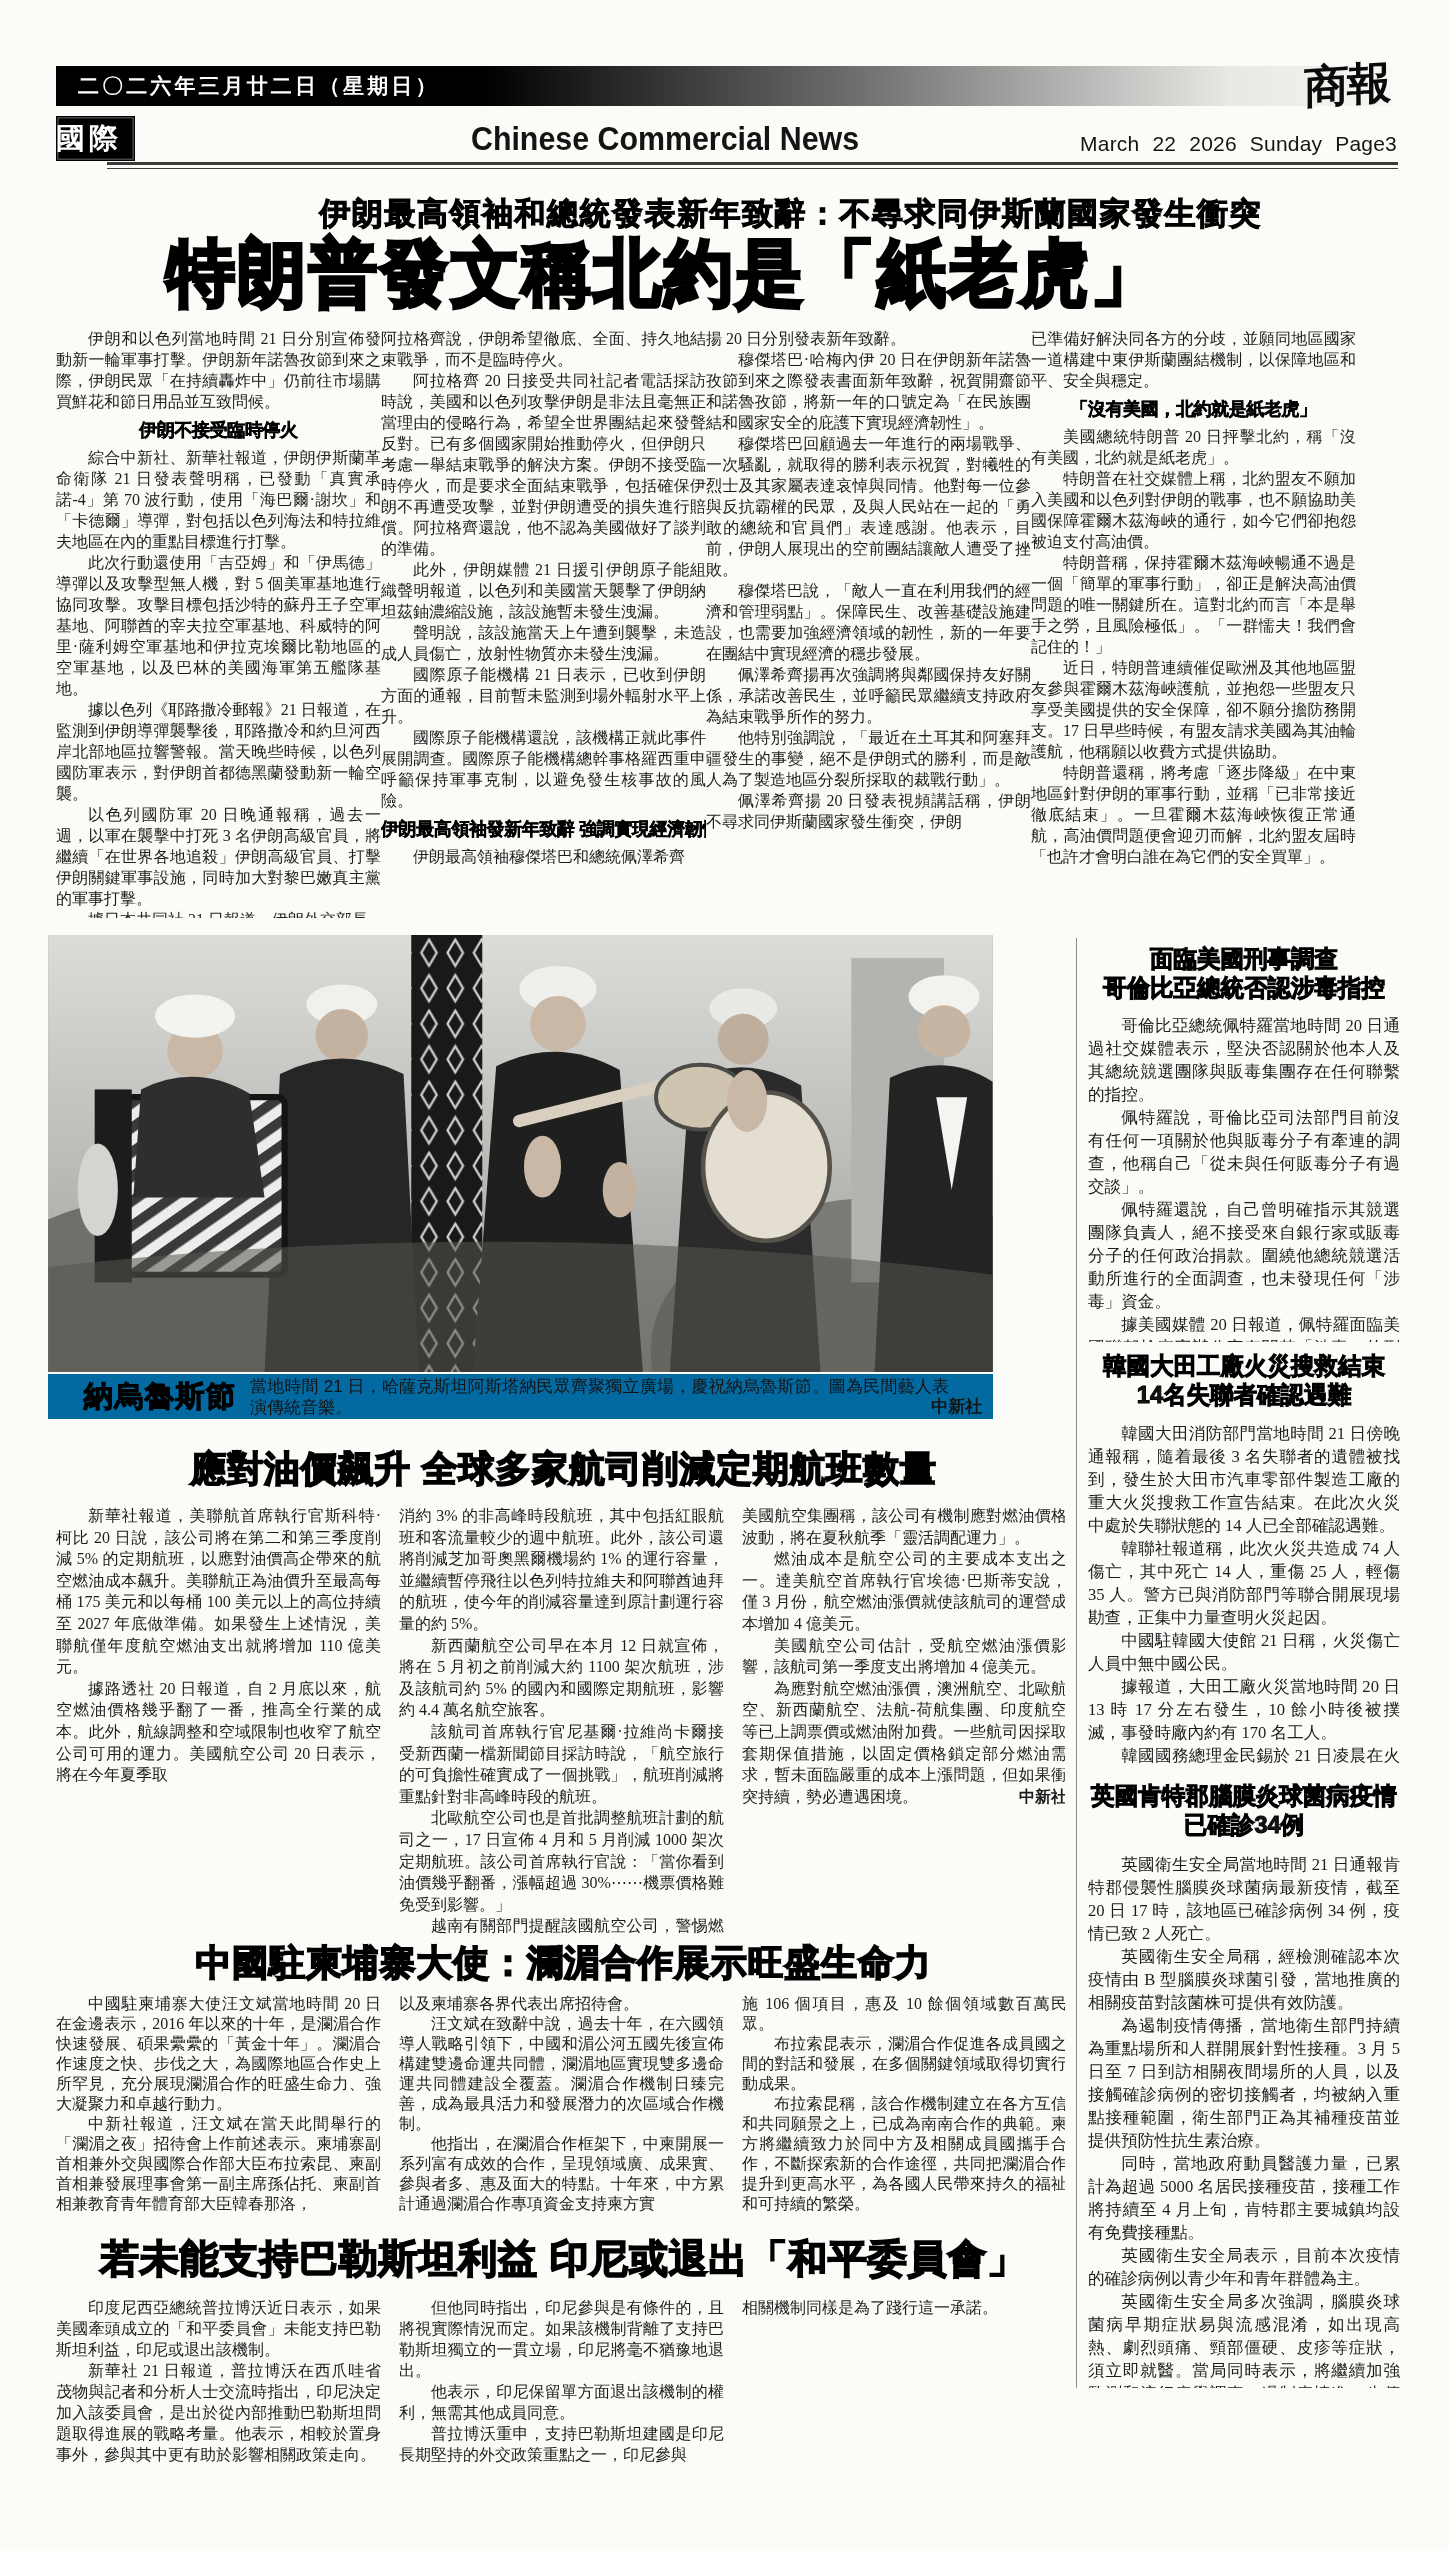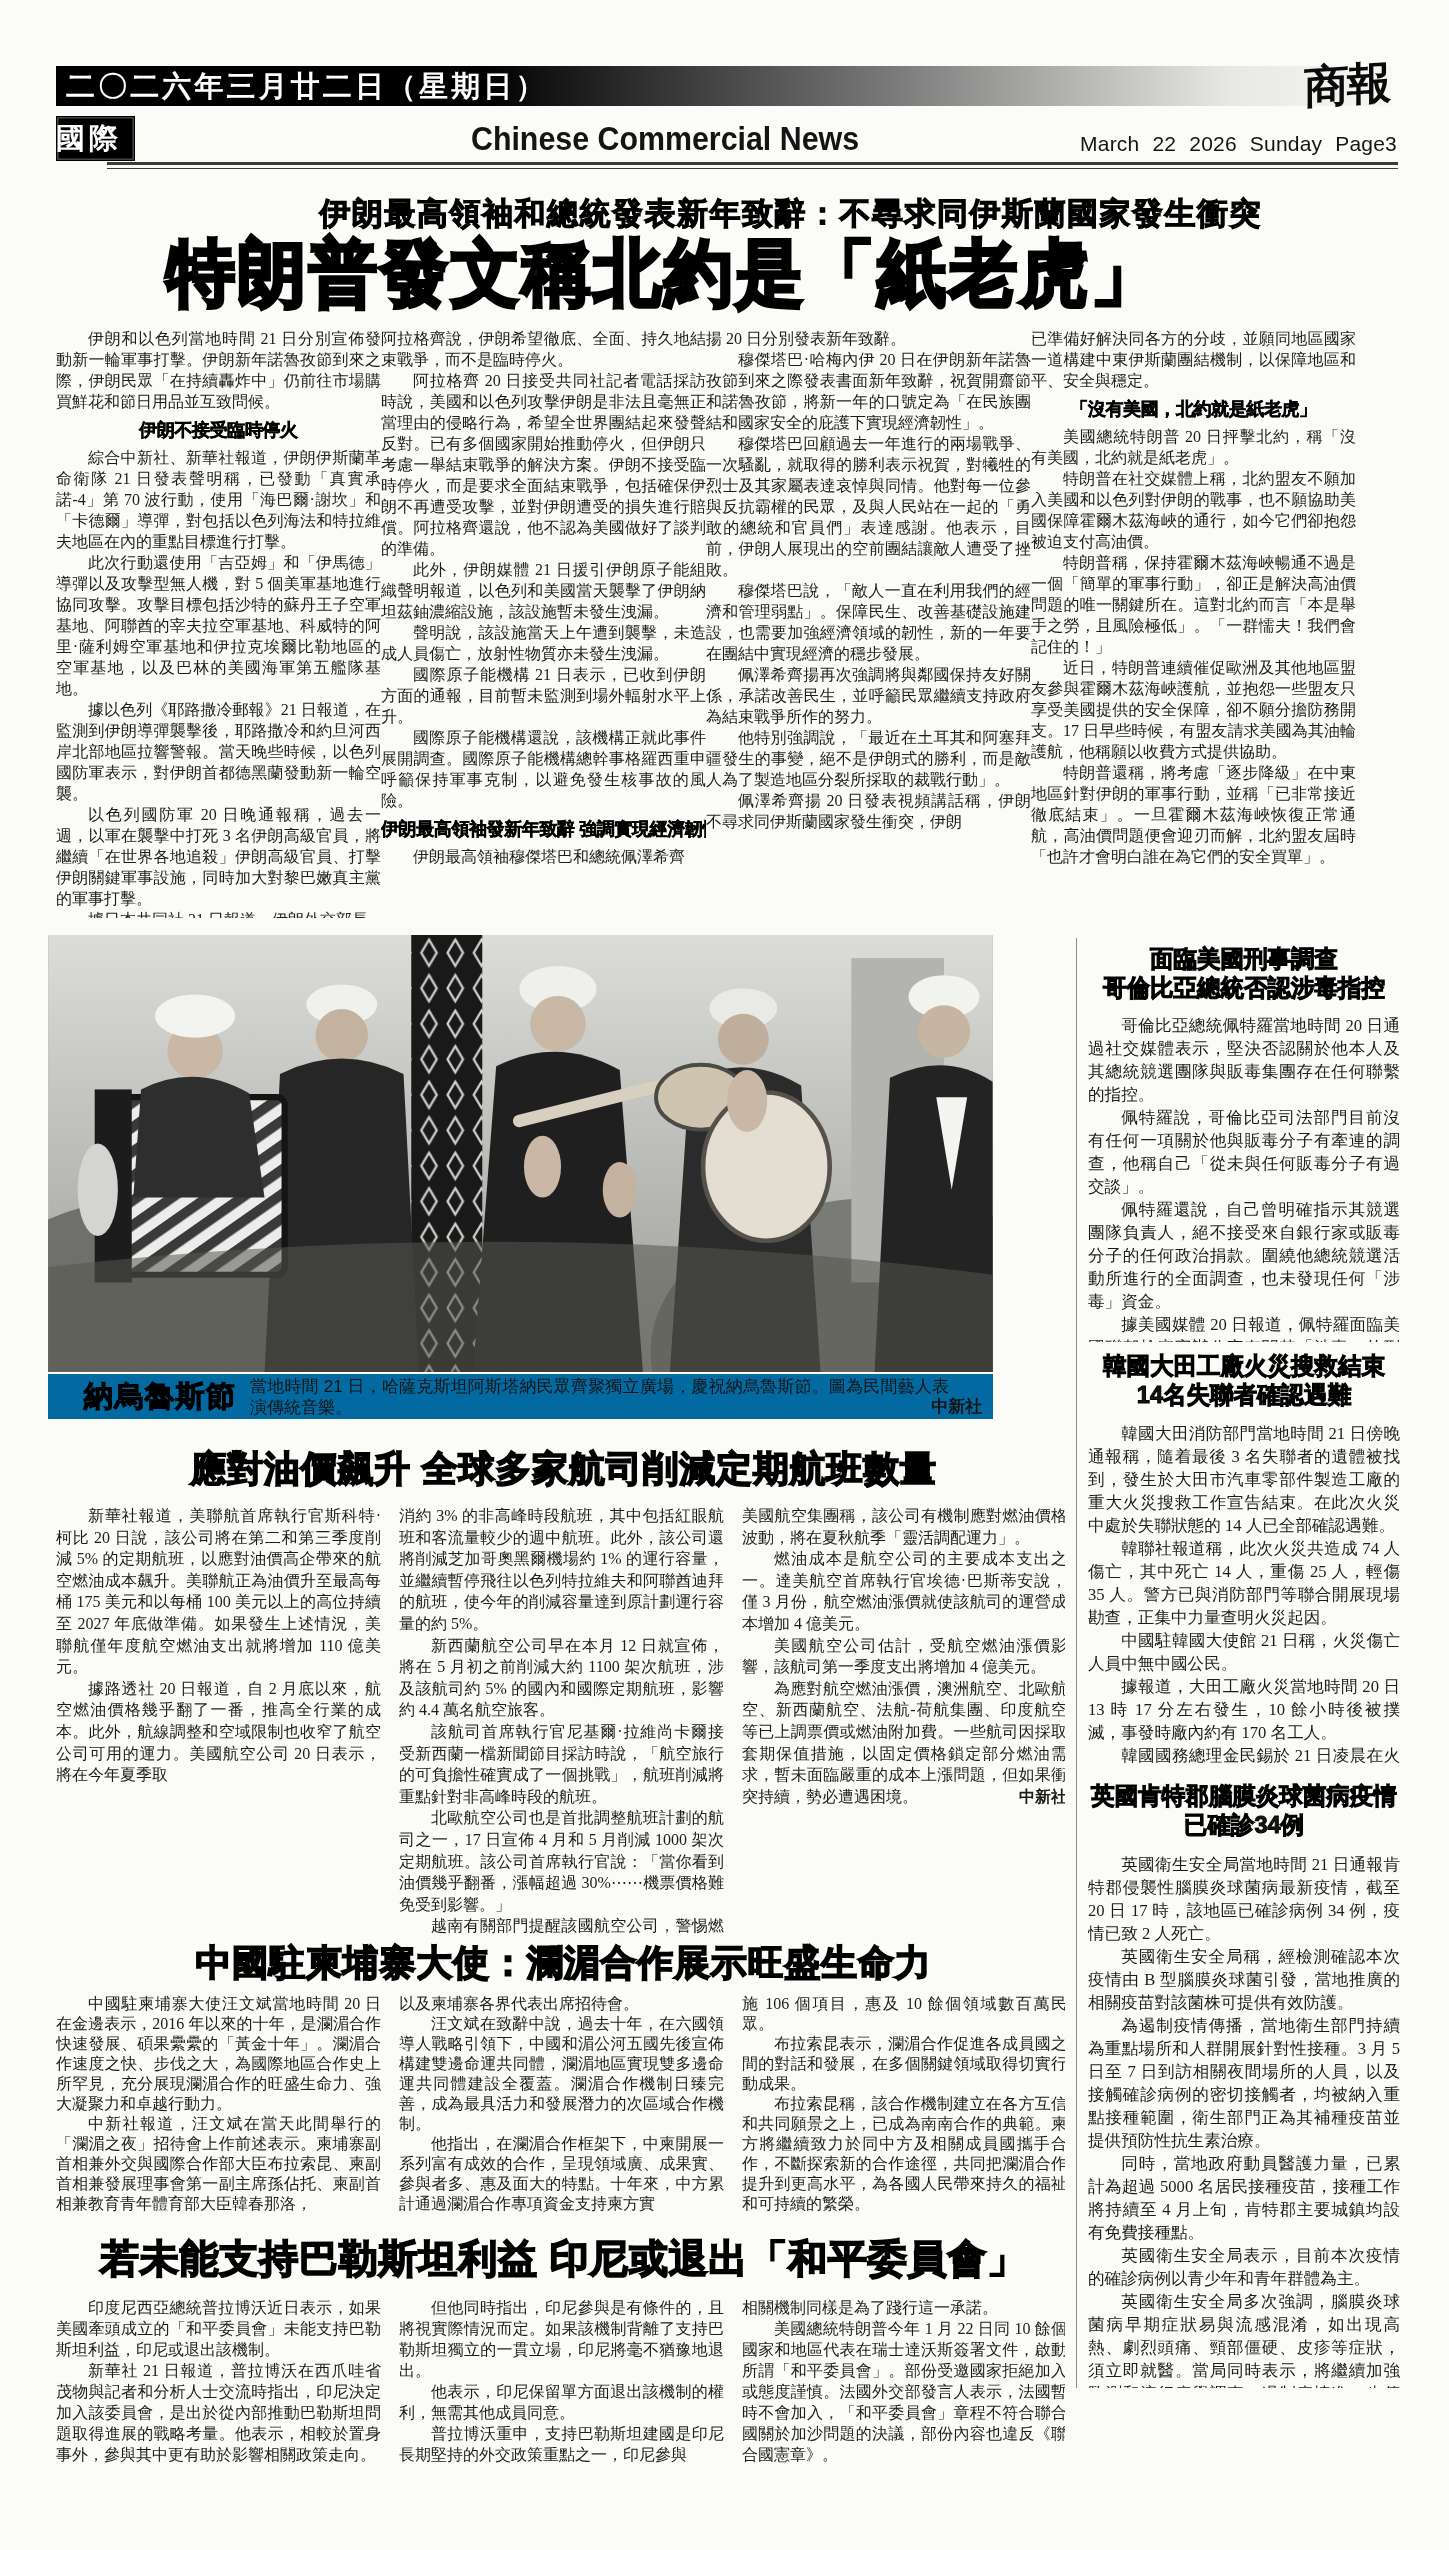--- a/index.html
+++ b/index.html
@@ -3,22 +3,22 @@
 <meta charset="utf-8">
 <style>
   html,body{margin:0;padding:0;background:#e9e9e6;}
   .page{position:relative;width:1449px;height:2550px;background:#fbfbf8;color:#141414;overflow:hidden;
         font-family:"Liberation Serif",serif;}
   .abs{position:absolute;}
 
   
   .topbar{left:56px;top:66px;width:1335px;height:40px;
           background:linear-gradient(90deg,#000 0%,#000 32%,#777 62%,#e8e8e5 88%,#f6f6f3 100%);}
-  .date-zh{font-family:"Liberation Sans",sans-serif;font-weight:bold;font-size:29px;line-height:40px;
-           color:#fff;padding-left:10px;letter-spacing:3.1px;}
+  .date-zh{font-family:"Liberation Sans",sans-serif;font-weight:bold;font-size:21px;line-height:40px;
+           color:#fff;padding-left:22px;letter-spacing:3.1px;}
   .brand{right:1.5px;top:-10.8px;font-family:"DejaVu Serif",serif;font-weight:900;font-size:45px;
          color:#0a0a0a;transform:rotate(-4deg) skewX(-4deg);letter-spacing:-2.3px;}
   .section-box{left:56px;top:116px;width:79px;height:45px;background:#000;color:#fff;
                font:bold 29px/45px "Liberation Sans",sans-serif;letter-spacing:3.9px;
                box-shadow:inset 0 0 0 1.5px #000, inset 0 0 0 2.3px #888;}
   .masthead-en{left:433px;top:119px;width:464px;text-align:center;
                font:bold 33px/39px "Liberation Sans",sans-serif;transform:scaleX(.92);letter-spacing:0;}
   .date-en{left:1028px;top:131px;width:369px;text-align:right;
            font:21px/25px "Liberation Sans",sans-serif;word-spacing:7px;letter-spacing:0.2px;}
   .rule{left:107px;top:162px;width:1291px;height:3.1px;border-top:3.9px solid #3b3b3b;border-bottom:0.8px solid #3b3b3b;}
@@ -258,18 +258,17 @@
         <p class="bp t-p">印度尼西亞總統普拉博沃近日表示，如果美國牽頭成立的「和平委員會」未能支持巴勒斯坦利益，印尼或退出該機制。</p>
         <p class="bp t-p">新華社 21 日報道，普拉博沃在西爪哇省茂物與記者和分析人士交流時指出，印尼決定加入該委員會，是出於從內部推動巴勒斯坦問題取得進展的戰略考量。他表示，相較於置身事外，參與其中更有助於影響相關政策走向。</p>
       </div>
       <div class="col">
         <p class="bp t-p">但他同時指出，印尼參與是有條件的，且將視實際情況而定。如果該機制背離了支持巴勒斯坦獨立的一貫立場，印尼將毫不猶豫地退出。</p>
         <p class="bp t-p">他表示，印尼保留單方面退出該機制的權利，無需其他成員同意。</p>
         <p class="bp t-p">普拉博沃重申，支持巴勒斯坦建國是印尼長期堅持的外交政策重點之一，印尼參與</p>
       </div>
       <div class="col">
         <p class="bp t-cont">相關機制同樣是為了踐行這一承諾。</p>
-        <p class="bp t-p">美國總統特朗普今年 1 月 22 日同 10 餘個國家和地區代表在瑞士達沃斯簽署文件，啟動所謂「和平委員會」。部份受邀國家拒絕加入或態度謹慎。法國外交部發言人表示，法國暫時不會加入，「和平委員會」章程不符合聯合國關於加沙問題的決議，部份內容也違反《聯合國憲章》。</p>
       </div>
     </div>
 
 </div>
 
 
 </body></html>

